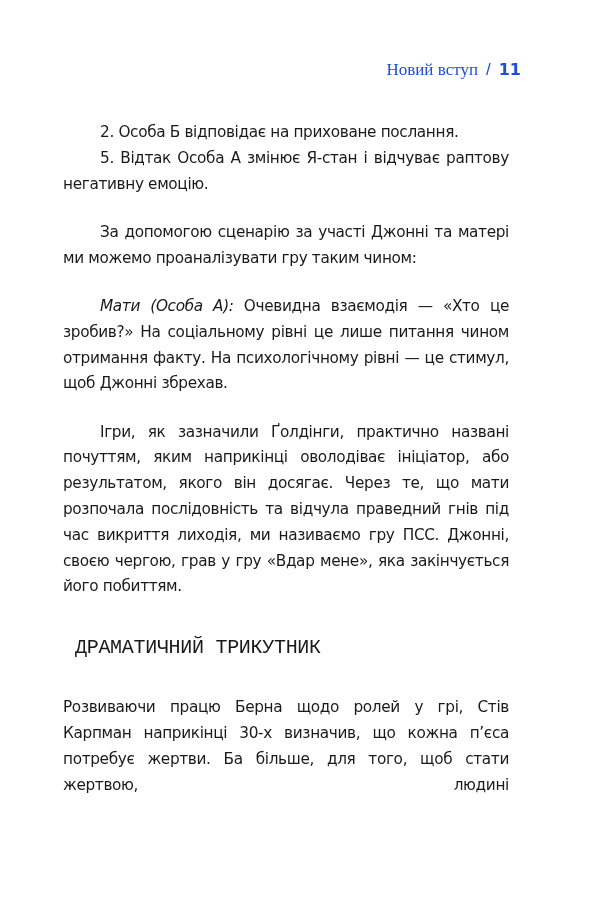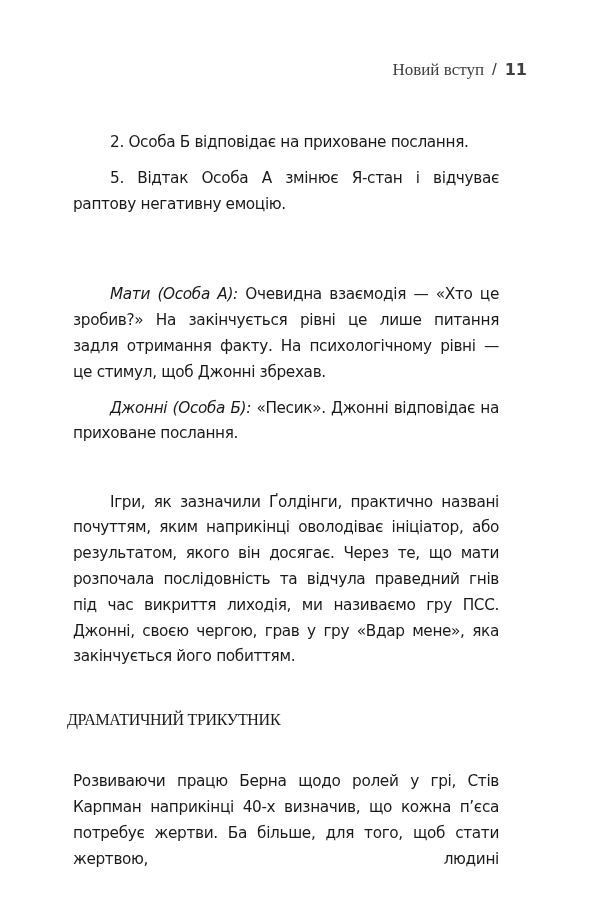--- a/index.html
+++ b/index.html
@@ -1,51 +1,51 @@
 <!DOCTYPE html>
 <html><head>
 <meta charset="utf-8">
 <style>
   html, body { margin: 0; padding: 0; background: #ffffff; }
   body { width: 600px; height: 899px; position: relative; overflow: hidden; color: #1a1a1a; }
   .header {
-    position: absolute; top: 60px; right: 73px;
-    font-family: "Liberation Serif", serif; font-size: 17px; color: #404040;
+    position: absolute; top: 60px; right: 79px;
+    font-family: "Liberation Serif", serif; font-size: 17px; color: #1d4ed8;
     white-space: nowrap;
   }
   .header .sep { margin: 0 8px; font-family: "Liberation Sans", sans-serif; }
   .header .num { font-family: "DejaVu Sans", sans-serif; font-weight: bold; font-size: 16px; }
   .text {
     position: absolute; left: 63px; width: 446px;
     font-family: "DejaVu Sans", sans-serif; font-size: 15.3px; line-height: 25.8px;
     letter-spacing: -0.35px; word-spacing: 0px;
   }
-  .text p { margin: 10px; text-align: justify; text-indent: 37px; }
+  .text p { margin: 0; text-align: justify; text-indent: 37px; }
   .text p.noindent { text-indent: 0; }
   .text p.last { text-align-last: left; }
   .gap { height: 22.5px; }
   .text i { }
   .heading {
-    font-family: Liberation Serif, serif; font-size: 16px; font-weight: normal;
-    letter-spacing: -0.3px; margin: 4px; padding: 0; line-height: 26px;
+    font-family: Liberation Mono, monospace; font-size: 20px; font-weight: normal;
+    letter-spacing: -0.3px; margin: 12px; padding: 0; line-height: 26px;
   }
 </style>
 </head>
 <body>
 
 <div class="header">
   <span>Новий вступ</span><span class="sep">/</span><span class="num">11</span>
 </div>
 
 <div class="text" style="top:120px;">
   <p>2. Особа Б відповідає на приховане послання.</p>
   <p class="last">5. Відтак Особа А змінює Я-стан і відчуває раптову негативну емоцію.</p>
   <div class="gap"></div>
+  <p class="last">За допомогою сценарію за участі Джонні та матері ми можемо проаналізувати гру таким чином:</p>
   <div class="gap"></div>
-  <p class="last"><i>Мати (Особа А):</i><span> Очевидна взаємодія — «Хто це зробив?» На закінчується рівні це лише питання задля отримання факту. На психологічному рівні — це стимул, щоб Джонні збрехав.</span></p>
-  <p class="last"><i>Джонні (Особа Б):</i><span> «Песик». Джонні відповідає на приховане послання.</span></p>
+  <p class="last"><i>Мати (Особа А):</i><span> Очевидна взаємодія — «Хто це зробив?» На соціальному рівні це лише питання чином отримання факту. На психологічному рівні — це стимул, щоб Джонні збрехав.</span></p>
   <div class="gap"></div>
   <p>Ігри, як зазначили Ґолдінги, практично названі почуттям, яким наприкінці оволодіває ініціатор, або результатом, якого він досягає. Через те, що мати розпочала послідовність та відчула праведний гнів під час викриття лиходія, ми називаємо гру ПСС. Джонні, своєю чергою, грав у гру «Вдар мене», яка закінчується його побиттям.</p>
   <div class="gap"></div>
   <h2 class="heading">ДРАМАТИЧНИЙ ТРИКУТНИК</h2>
   <div class="gap"></div>
-  <p class="noindent" style="text-align-last: justify;">Розвиваючи працю Берна щодо ролей у грі, Стів Карпман наприкінці 40-х визначив, що кожна п’єса потребує жертви. Ба більше, для того, щоб стати жертвою, людині</p>
+  <p class="noindent" style="text-align-last: justify;">Розвиваючи працю Берна щодо ролей у грі, Стів Карпман наприкінці 30-х визначив, що кожна п’єса потребує жертви. Ба більше, для того, щоб стати жертвою, людині</p>
 </div>
 
 </body></html>

